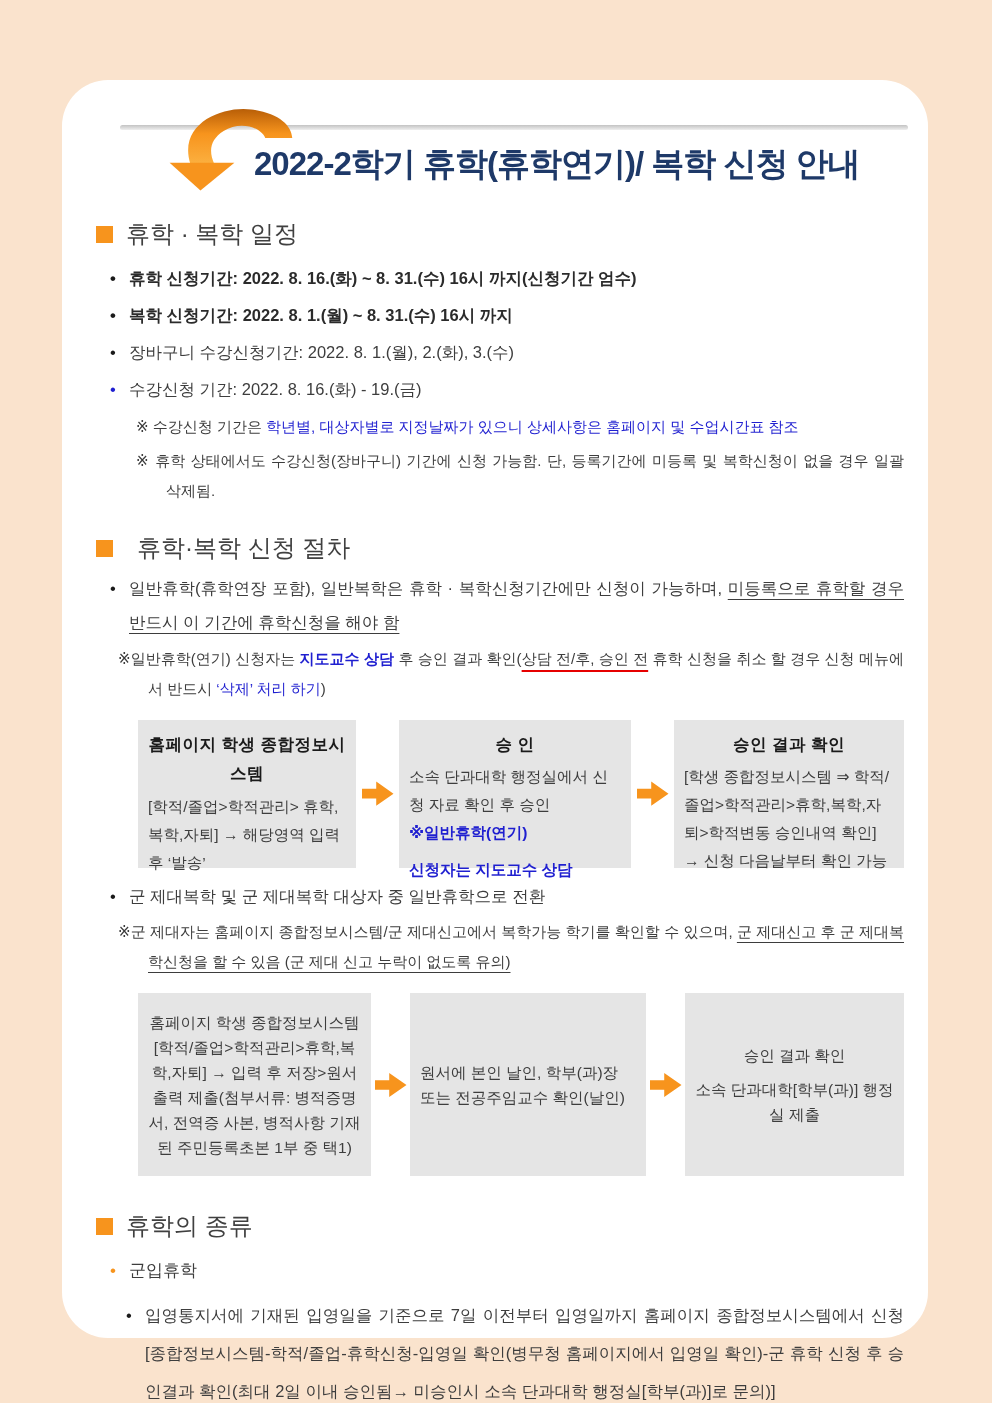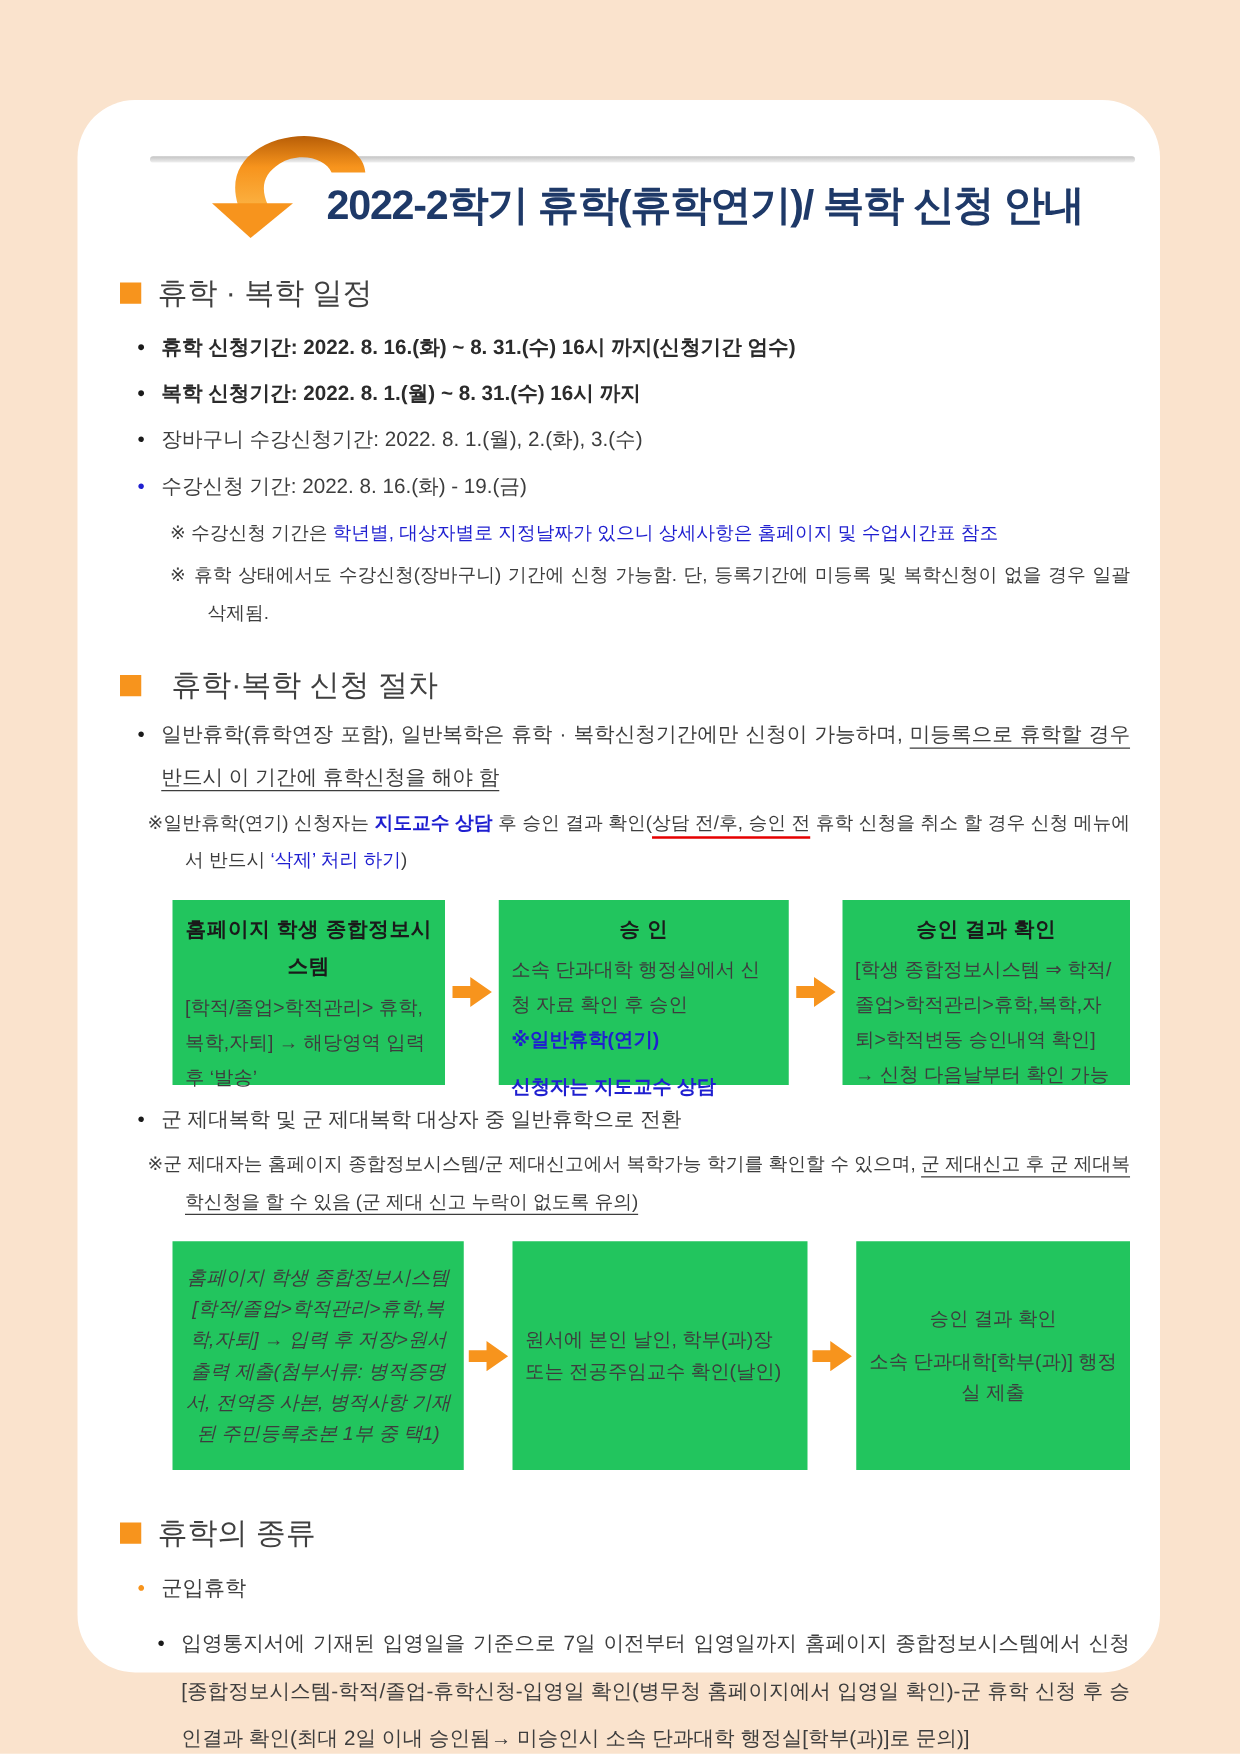--- a/index.html
+++ b/index.html
@@ -15,21 +15,21 @@
   }
   
   .hero{position:relative;height:138px;}
   .hline{
     position:absolute;left:58px;top:45px;width:788px;height:5px;
     background:linear-gradient(#c3c3c3,#efefef);border-radius:3px;
   }
   .ribbon{position:absolute;left:86px;top:18px;}
   .title{
     position:absolute;left:192px;top:62px;width:620px;margin:0;
-    text-align:center;font-size:33px;font-weight:bold;color:#1e3968;
+    text-align:left;font-size:33px;font-weight:bold;color:#1e3968;
     letter-spacing:-1px;white-space:nowrap;
   }
   
   .content{padding:0 24px 0 34px;}
   .sec-h{display:flex;align-items:center;gap:13px;font-size:24px;color:#404040;}
   .sec-h .sq{width:17px;height:17px;background:#f7941d;flex:0 0 auto;}
   .mt2{margin-top:26px;gap:24px;}
   .mt3{margin-top:34px;text-align:right;}
 
   ul.sched{list-style:none;margin:10px 0 0 14px;padding:0;}
@@ -60,29 +60,29 @@
   }
   .bullet-p .bu{position:absolute;left:0;color:#1a1a1a;}
   .bullet-p.orange-bu .bu{color:#f7941d;}
 
   
   .flow{
     display:flex;align-items:center;justify-content:space-between;
     margin:16px 0 12px 42px;
   }
   .fbox{
-    background:#22c55e;box-sizing:border-box;padding:10px 10px;
+    background:#e5e5e5;box-sizing:border-box;padding:10px 10px;
     font-size:15.5px;line-height:1.8;
   }
   .flow1 .fbox{height:148px;}
   .flow2 .fbox{height:183px;display:flex;flex-direction:column;justify-content:center;line-height:1.62;}
   .fb-w1{width:218px;}
   .fb-w2{width:232px;}
   .fb-w3{width:230px;}
-  .fb2-w1{width:233px;font-style:italic;}
+  .fb2-w1{width:233px;}
   .fb2-w2{width:236px;}
   .fb2-w3{width:219px;}
   .fbt{font-weight:bold;text-align:center;font-size:16.5px;color:#1a1a1a;margin-bottom:4px;letter-spacing:0.5px;}
   .fbb{color:#3d3d3d;}
   .fbb.center{text-align:center;}
   .fbb .bb{display:block;}
   .fbb .gap{margin-top:9px;}
   .farr{
     width:32px;height:28px;background:#f7941d;flex:0 0 auto;
     clip-path:polygon(0% 33%,46% 33%,46% 7%,100% 50%,46% 93%,46% 67%,0% 67%);

